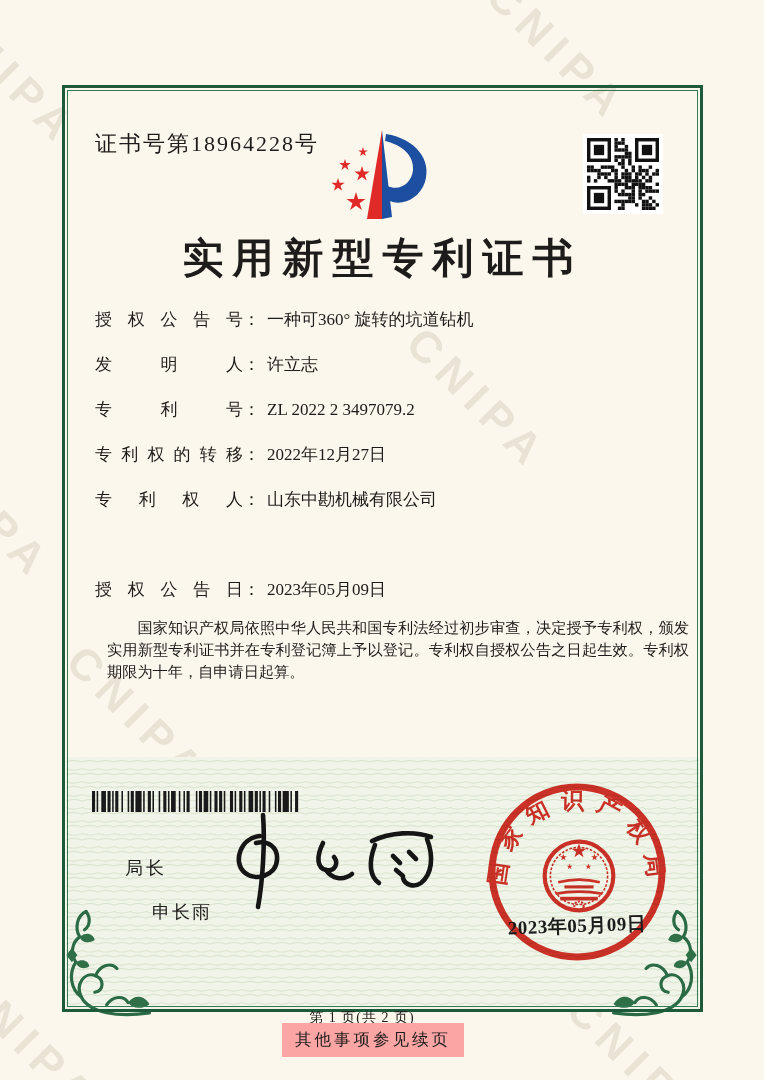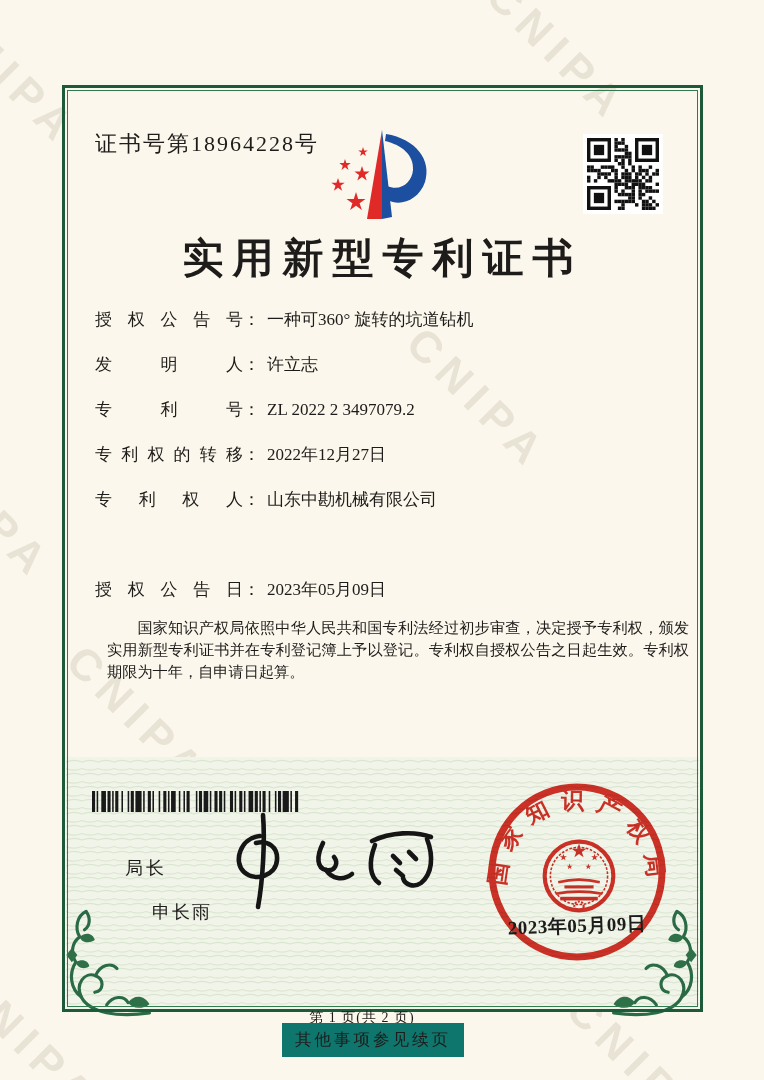--- a/index.html
+++ b/index.html
@@ -48,21 +48,21 @@
     font-size:18px;font-weight:500;letter-spacing:2px;margin-left:45px;}
   .signature{left:222px;top:810px;z-index:5;}
   .seal{left:479px;top:772px;width:196px;height:200px;z-index:6;opacity:.95;
     mix-blend-mode:multiply;}
   .seal-date{position:absolute;left:10px;top:141px;width:176px;text-align:center;
     font-size:19px;font-weight:700;color:#111;transform:rotate(-2deg);
     letter-spacing:0.5px;}
   .page-num{left:62px;top:983px;width:600px;text-align:center;font-size:14px;
     letter-spacing:1px;z-index:5;margin-top:26px;}
   .cont-note{left:282px;top:1023px;width:182px;padding:6px 0;text-align:center;
-    background:#0f766e;font-size:16.5px;letter-spacing:3px;z-index:5;}
+    background:#fca5a5;font-size:16.5px;letter-spacing:3px;z-index:5;}
   .qr{left:583px;top:134px;background:#fff;padding:4px;z-index:5;}
   .logo{left:312px;top:126px;z-index:5;}
 </style>
 </head>
 <body>
 
 <div class="page">
 
   <span class="wm" style="left:-38px;top:-6px">CNIPA</span>
   <span class="wm" style="left:512px;top:-30px">CNIPA</span>

